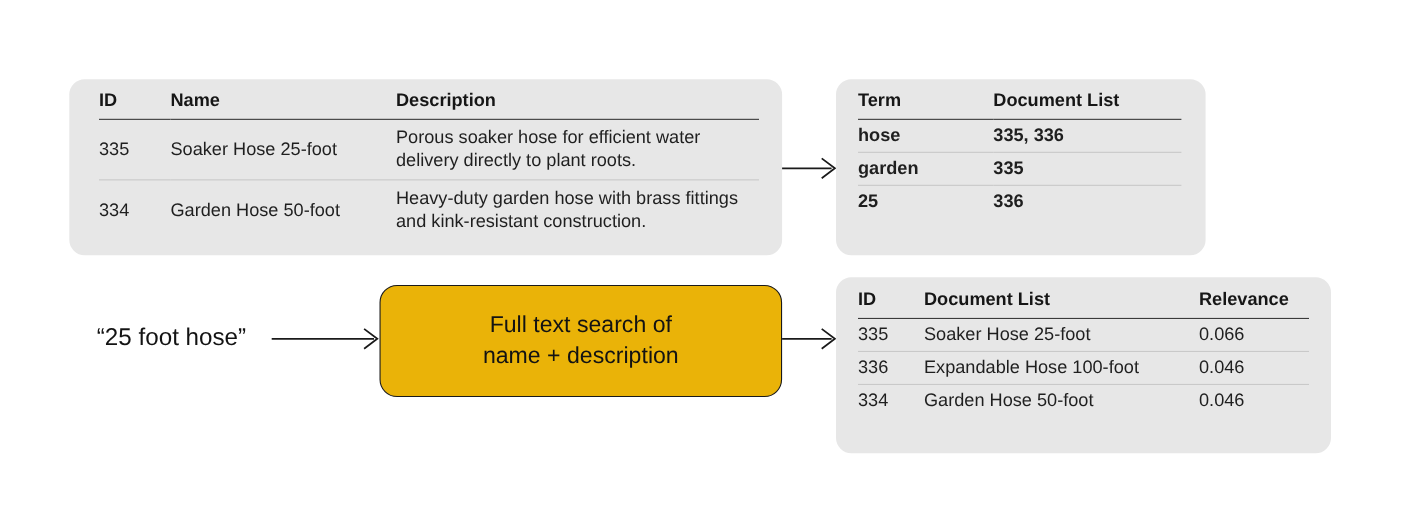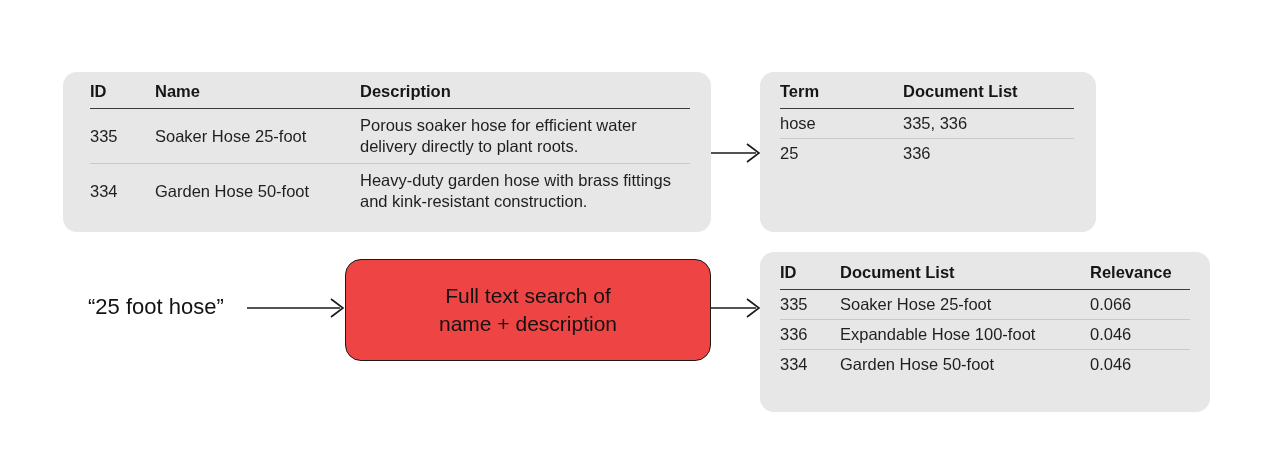--- a/index.html
+++ b/index.html
@@ -54,38 +54,38 @@
   #products-table col.c-id   { width: 65px; }
   #products-table col.c-name { width: 205px; }
   #products-table col.c-desc { width: 330px; }
   #products-table td.desc { padding-right: 4px; }
 
   
   #index-panel { left: 760px; top: 72px; width: 336px; height: 160px; }
   #index-table { left: 780px; top: 82px; width: 294px; }
   #index-table col.c-term { width: 123px; }
   #index-table col.c-docs { width: 171px; }
-  #index-table td { padding: 4px 0 4px 0; }
+  #index-table td { padding: 4px 0 4px 0; font-weight: bold; }
 
   
   #results-panel { left: 760px; top: 252px; width: 450px; height: 160px; }
   #results-table { left: 780px; top: 263px; width: 410px; }
   #results-table col.c-id   { width: 60px; }
   #results-table col.c-doc  { width: 250px; }
   #results-table col.c-rel  { width: 100px; }
   #results-table td { padding: 4px 0 4px 0; }
 
   
   #process-box {
     position: absolute;
     left: 345px; top: 259px;
     width: 366px; height: 102px;
     border: 1.6px solid #1a1a1a;
     border-radius: 16px;
-    background: #ef4444;
+    background: #eab308;
     box-sizing: border-box;
     display: flex;
     align-items: center;
     justify-content: center;
   }
   #process-box .label {
     font-size: 21px;
     line-height: 1.32;
     text-align: center;
     color: #131313;
@@ -153,20 +153,24 @@
       <th>Term</th>
       <th>Document List</th>
     </tr>
   </thead>
   <tbody>
     <tr>
       <td>hose</td>
       <td>335, 336</td>
     </tr>
     <tr>
+      <td>garden</td>
+      <td>335</td>
+    </tr>
+    <tr>
       <td>25</td>
       <td>336</td>
     </tr>
   </tbody>
 </table>
 
 <div id="query-text">“25 foot hose”</div>
 
 <svg class="arrow" style="left:245px; top:293px;" width="104" height="30" viewBox="0 0 104 30">
   <line x1="2" y1="15" x2="95" y2="15" stroke="#1a1a1a" stroke-width="1.6"></line>

